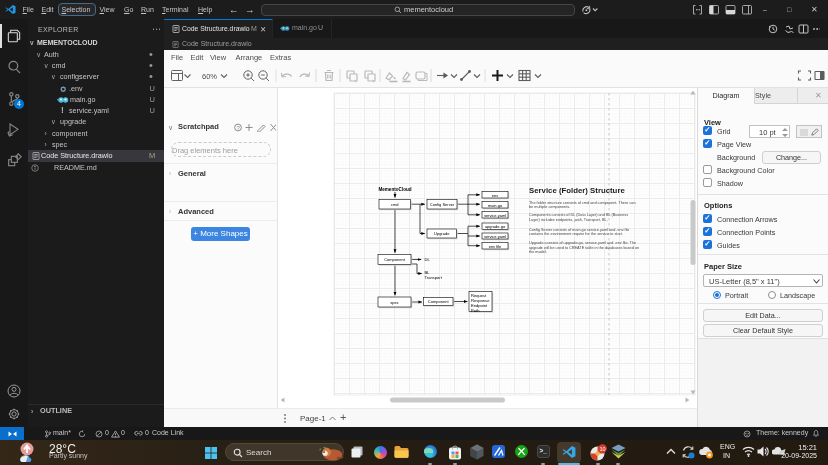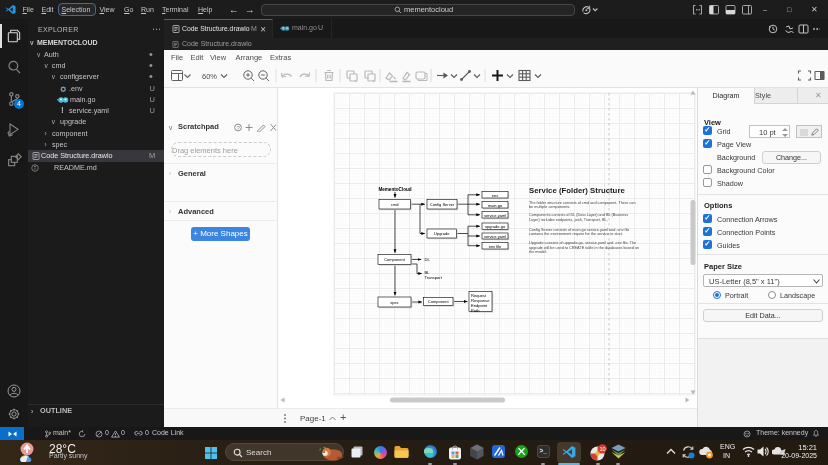--- a/index.html
+++ b/index.html
@@ -508,20 +508,21 @@
           <path d="M0.5 0.5 L3.5 4 L6.5 0.5" fill="none" stroke="#444" stroke-width="1.1"></path>
         </svg>
     </div>
     <div class="abs" style="left:15px;top:203px;width:8px;height:8px;border-radius:50%;border:1px solid #1b72d9;background:#fff"></div>
     <div class="abs" style="left:17px;top:205px;width:4px;height:4px;border-radius:50%;background:#1b72d9"></div>
     <span class="abs" style="left:27px;top:203px">Portrait</span>
     <div class="abs" style="left:70px;top:203px;width:8px;height:8px;border-radius:50%;border:1px solid #8e8e8e;background:#fff"></div>
     <span class="abs" style="left:82px;top:203px">Landscape</span>
     <div class="fsep" style="top:215px"></div>
     <div class="btn" style="left:5px;top:221px;width:120px;height:13px;line-height:12px">Edit Data...</div>
+    <div class="btn" style="left:5px;top:236px;width:120px;height:13px;line-height:12px">Clear Default Style</div>
     <div class="abs" style="left:0;top:250px;width:131px;height:89px;background:#f2f2f2;border-top:1px solid #e0e0e0"></div>
   </div>
   <div class="abs" id="statusbar">
     <div class="abs" style="left:0;top:0;width:24px;height:13px;background:#0a6ecd"></div>
     <svg class="abs" style="left:8px;top:3.5px" width="9" height="6" viewBox="0 0 18 12">
         <path d="M1 1 L8 6 L1 11 Z M17 1 L10 6 L17 11 Z" fill="#fff"></path>
       </svg>
     <svg class="abs" style="left:44px;top:2.5px" width="8" height="8" viewBox="0 0 16 16" fill="none" stroke="#c8c8c8" stroke-width="1.3">
         <circle cx="5" cy="3.5" r="2"></circle>
         <circle cx="5" cy="12.5" r="2"></circle>

